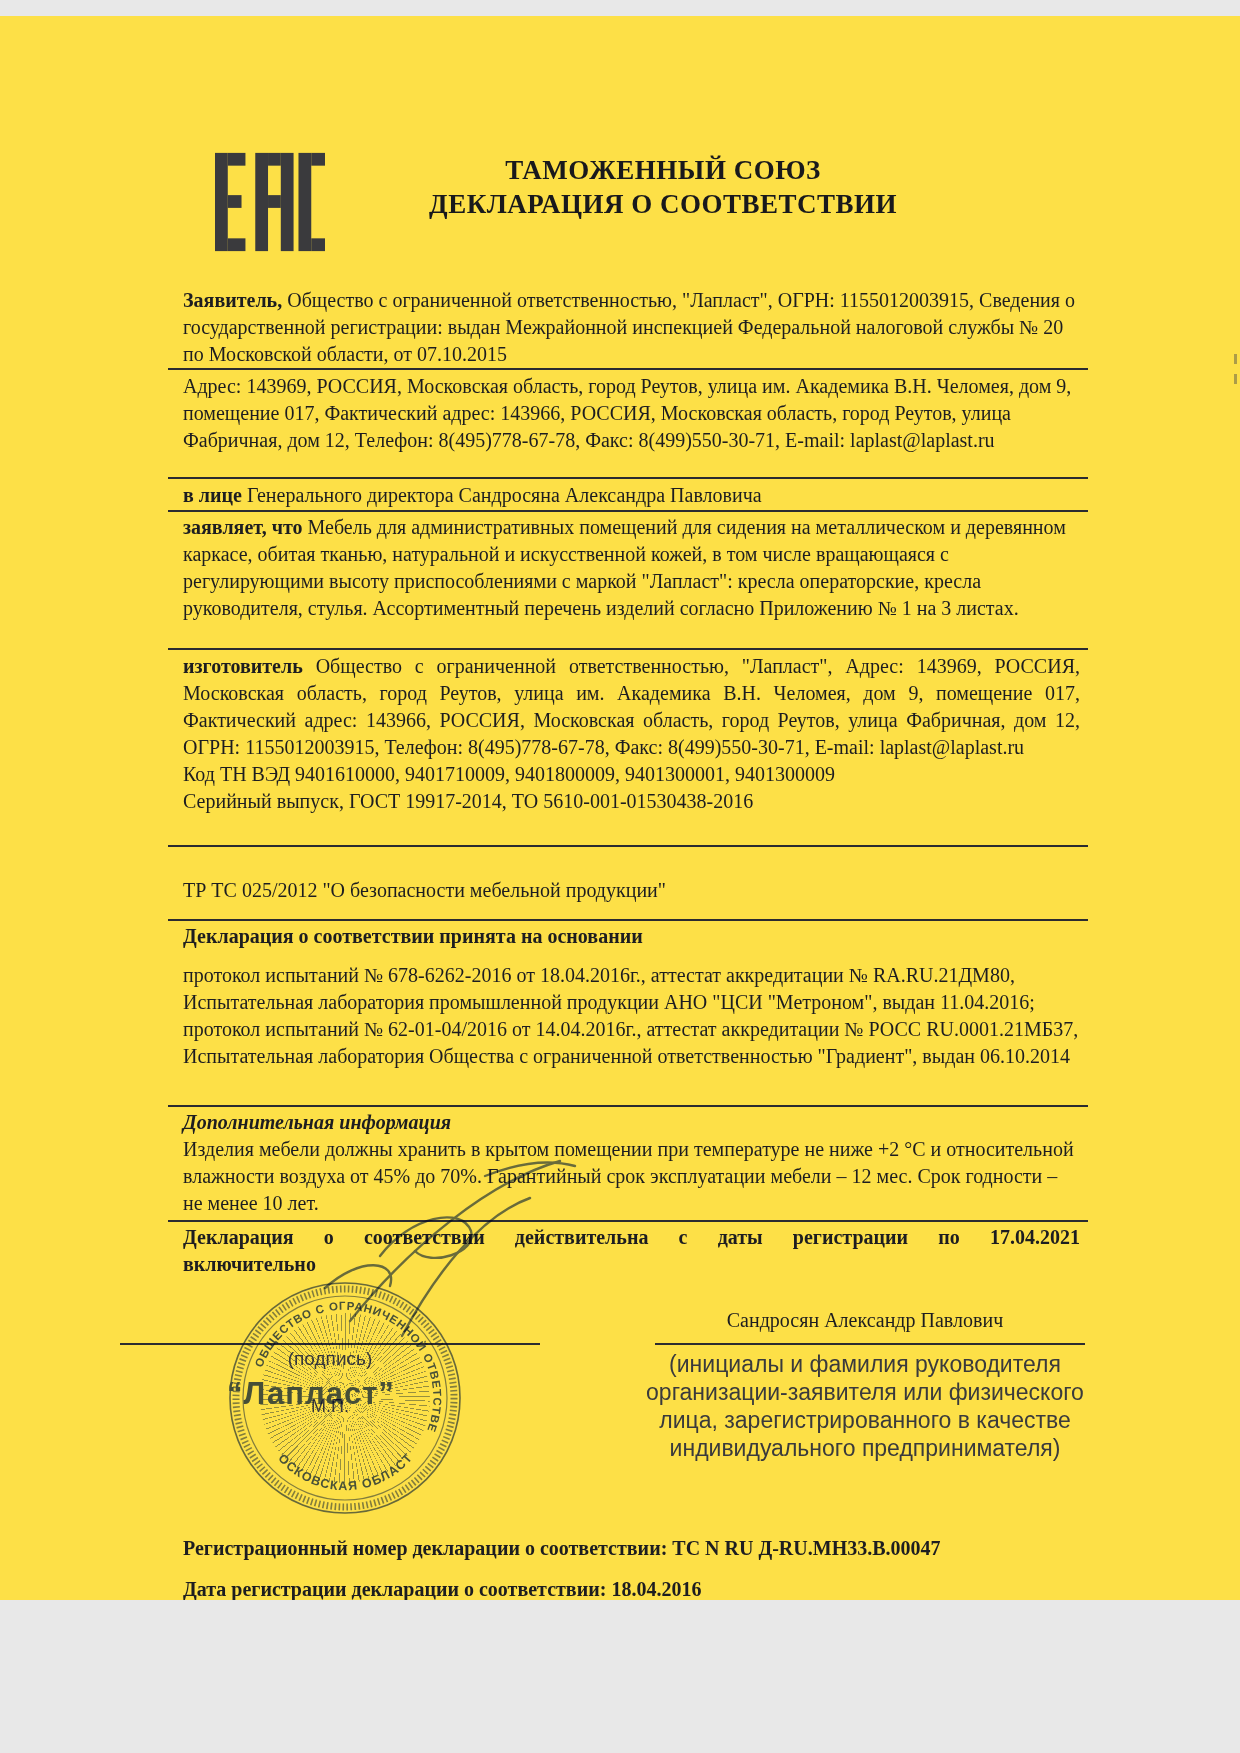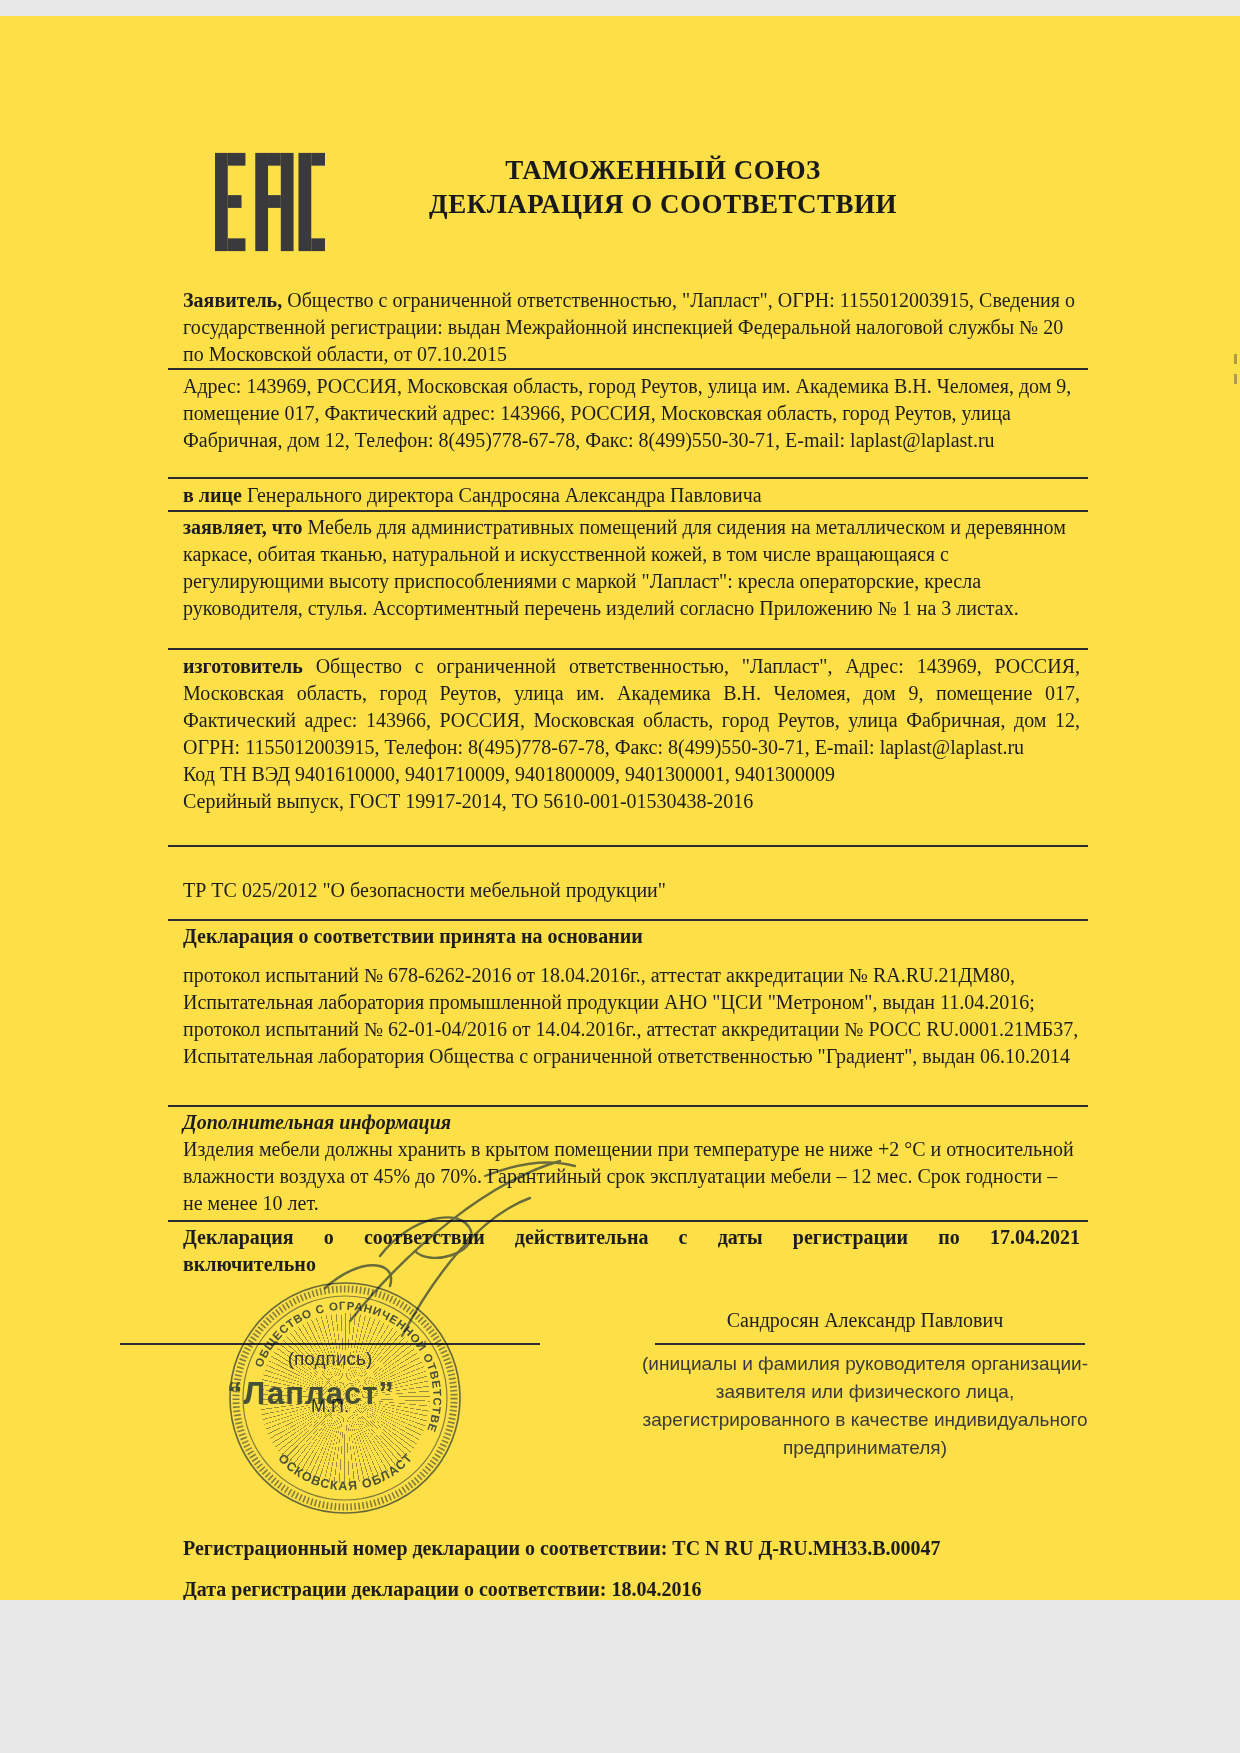--- a/index.html
+++ b/index.html
@@ -143,21 +143,21 @@
       <path d="M 330 25 C 260 45 180 110 120 185"></path>
       <path d="M 300 62 C 250 80 205 138 172 200"></path>
       <path d="M 150 120 C 180 80 232 70 241 95 C 248 117 200 131 185 115"></path>
       <path d="M 95 152 C 130 120 168 124 160 150"></path>
       <path d="M 255 40 C 285 28 315 22 345 30"></path>
     </g>
   </svg>
 
   <div class="sig-caption" style="left:640px;top:1293px;width:450px;font-size:20px;color:#1d1d20;">Сандросян Александр Павлович</div>
   <div class="sig-line" style="left:655px;top:1327px;width:430px;"></div>
-  <div class="sig-caption sans" style="left:630px;top:1334px;width:470px;font-size:19px;line-height:28px;">(инициалы и фамилия руководителя организации-заявителя или физического лица, зарегистрированного в качестве индивидуального предпринимателя)</div>
+  <div class="sig-caption sans" style="left:630px;top:1334px;width:470px;font-size:23px;line-height:28px;">(инициалы и фамилия руководителя организации-заявителя или физического лица, зарегистрированного в качестве индивидуального предпринимателя)</div>
 
   <div class="para b" style="top:1519px;">
     <span>Регистрационный номер декларации о соответствии:</span>
     <span>ТС N RU Д-RU.МН33.В.00047</span>
   </div>
   <div class="para b" style="top:1560px;">
     <span>Дата регистрации декларации о соответствии:</span>
     <span>18.04.2016</span>
   </div>
 

